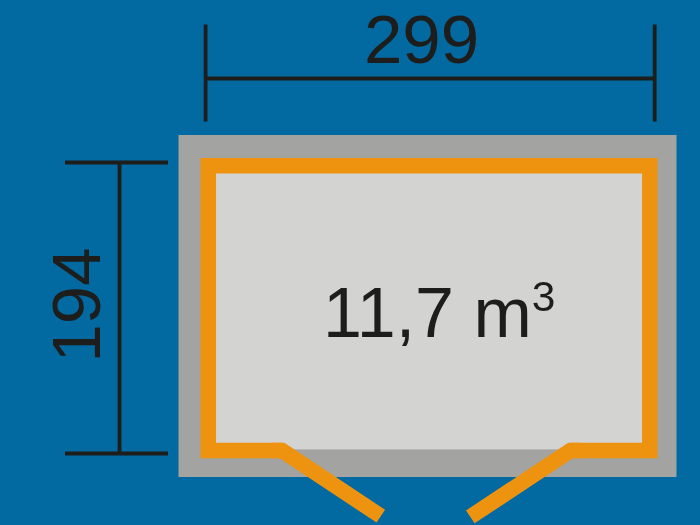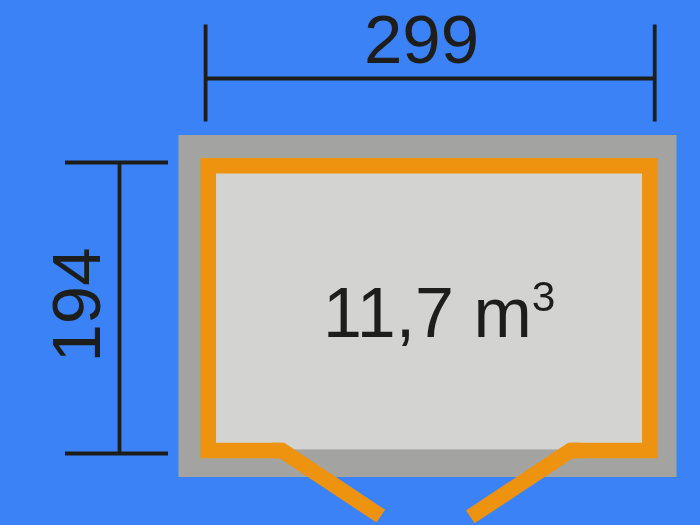--- a/index.html
+++ b/index.html
@@ -1,16 +1,16 @@
 <!DOCTYPE html>
 <html><head>
 <meta charset="utf-8">
 <style>
   html,body{margin:0;padding:0;background:#ffffff;}
-  .wrap{position:relative;width:700px;height:525px;background:#3b82f6;overflow:hidden;
+  .wrap{position:relative;width:700px;height:525px;background:#0369a1;overflow:hidden;
         font-family:"Liberation Sans", sans-serif;}
 </style>
 </head>
 <body>
 <div class="wrap">
 <svg width="700" height="525" viewBox="0 0 700 525" xmlns="http://www.w3.org/2000/svg">
 
   <rect x="178.5" y="135" width="498" height="342" fill="#a3a3a1"></rect>
 
   <rect x="206" y="162" width="443.5" height="287.4" fill="#d3d3d2"></rect>

